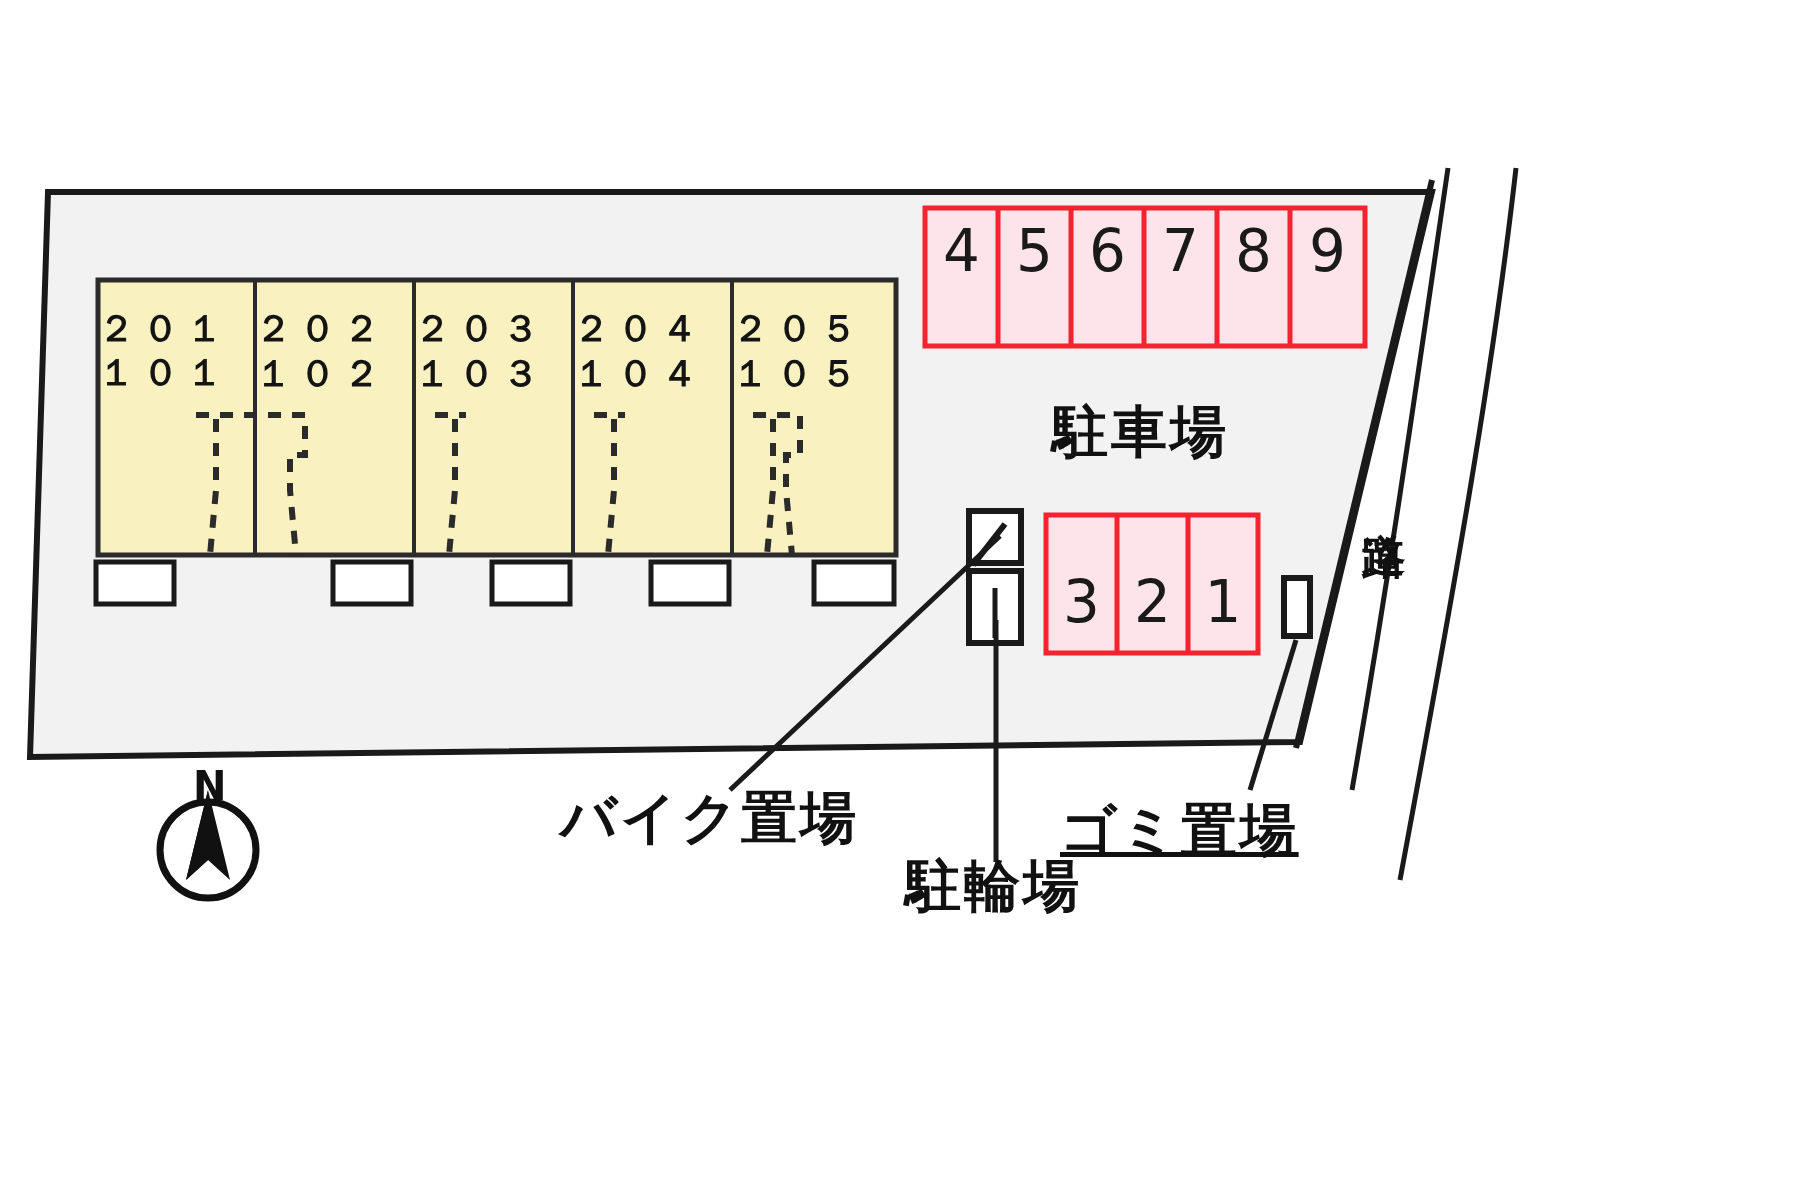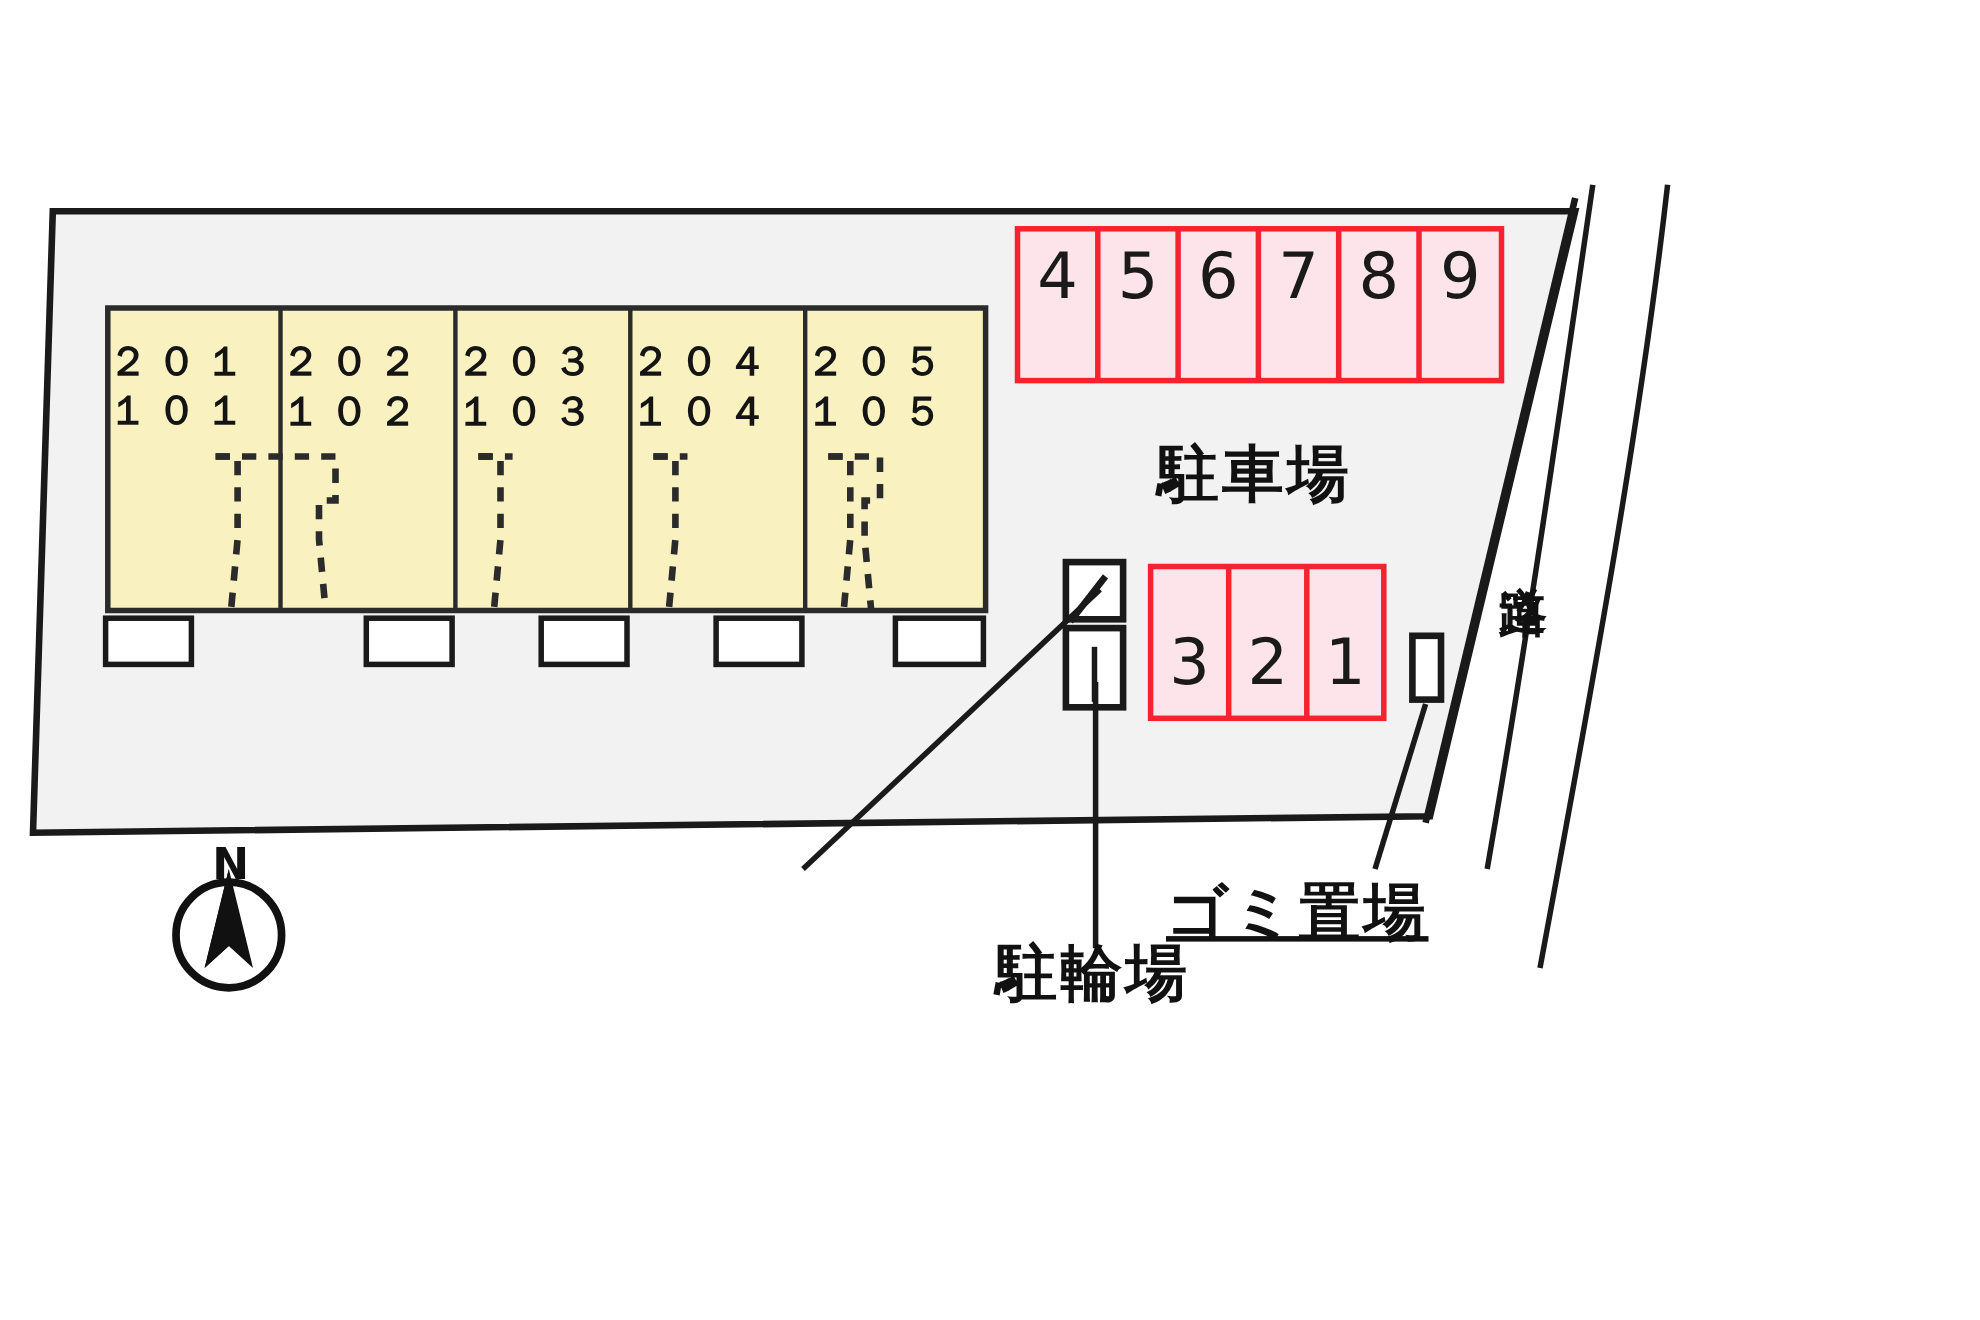--- a/index.html
+++ b/index.html
@@ -177,20 +177,21 @@
   <div class="txt bay-num" style="left:1290px; top:222px; width:75px;">9</div>
 
   <div class="txt bay-num" style="left:1046px; top:573px; width:71px;">3</div>
   <div class="txt bay-num" style="left:1117px; top:573px; width:71px;">2</div>
   <div class="txt bay-num" style="left:1188px; top:573px; width:70px;">1</div>
 
   <div class="txt jp-label" style="left:1052px; top:404px;">駐車場</div>
 
   <div class="txt jp-label-vert" style="left:1362px; top:498px;">道路</div>
 
+  <div class="txt jp-label" style="left:560px; top:790px;">バイク置場</div>
 
   <div class="txt jp-label" style="left:905px; top:858px;text-align:right;">駐輪場</div>
 
   <div class="txt jp-label" style="left:1060px; top:802px;text-decoration:underline;">ゴミ置場</div>
 
   <div class="txt compass-n" style="left:193px; top:766px;">N</div>
 
 </div>
 
 </body></html>

